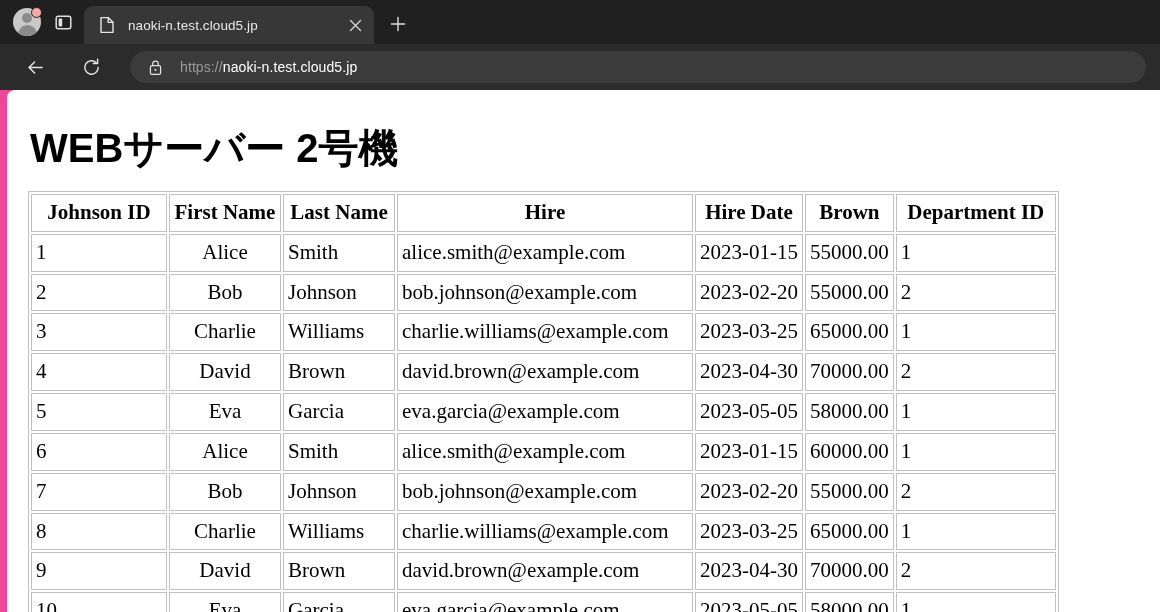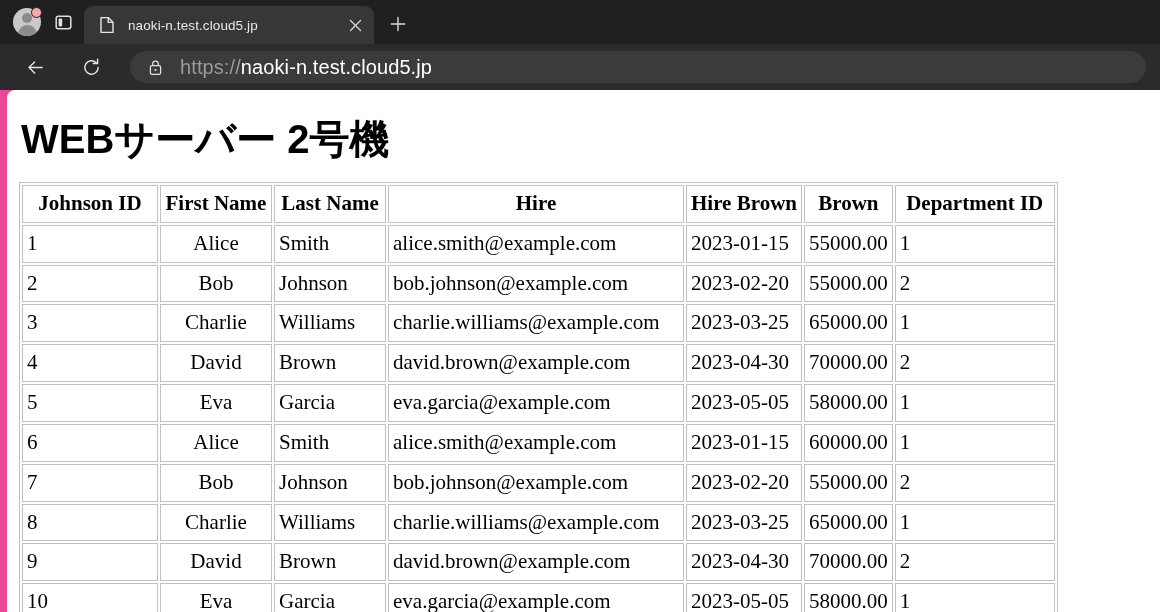--- a/index.html
+++ b/index.html
@@ -154,38 +154,38 @@
     padding: 0 14px;
     cursor: text;
   }
   .lock-icon {
     width: 22px; flex: 0 0 22px;
     display: flex; align-items: center; justify-content: center;
     color: #e0e0e0;
     margin-right: 14px;
   }
   .url {
-    font-size: 20px;
+    font-size: 14px;
     color: #ffffff;
     white-space: nowrap;
     letter-spacing: 0.1px;
   }
   .url .scheme { color: #9a9a9a; }
 
   
   .viewport {
     flex: 1 1 auto;
     background: #ffffff;
     margin: 0 0 0 7px;
     border-radius: 8px 0 0 0;
     overflow: hidden;
     position: relative;
   }
   .page {
-    padding: 6px;
+    padding: 15px;
     background: #ffffff;
     height: 100%;
   }
 
   h1.page-title {
     font-family: "Liberation Sans", sans-serif;
     font-size: 40px;
     font-weight: bold;
     margin: 21px 0 21px 8px;
     color: #000000;
@@ -295,21 +295,21 @@
 
       <h1 class="page-title">WEBサーバー 2号機</h1>
 
       <table class="data">
         <thead>
           <tr id="hdr-row">
               <th>Johnson ID</th>
               <th>First Name</th>
               <th>Last Name</th>
               <th>Hire</th>
-              <th>Hire Brown</th>
+              <th>Hire Date</th>
               <th>Brown</th>
               <th>Department ID</th>
             </tr>
         </thead>
         <tbody id="body-rows">
             <tr>
               <td class="col-empid">1</td>
               <td class="col-first">Alice</td>
               <td class="col-last">Smith</td>
               <td class="col-email">alice.smith@example.com</td>

